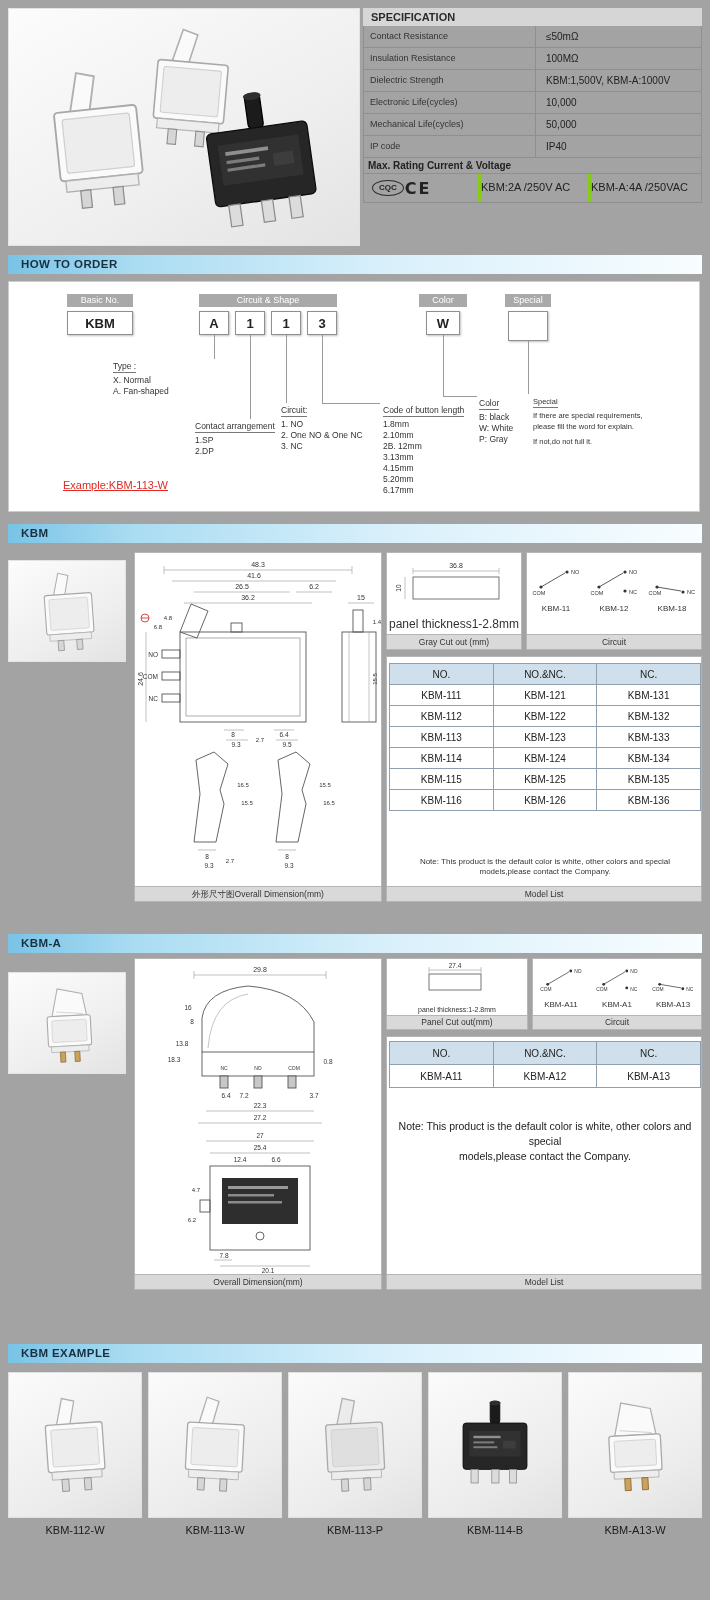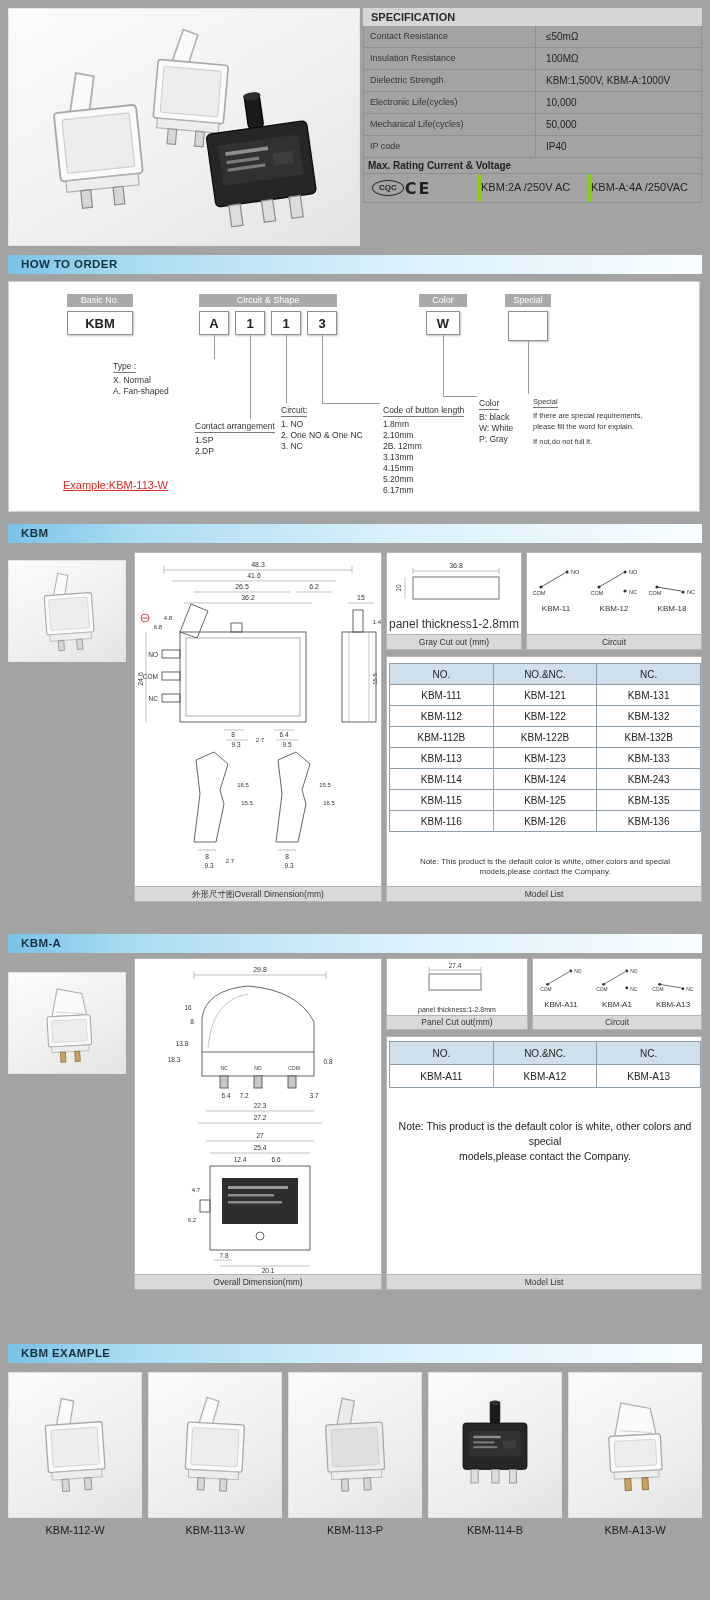--- a/index.html
+++ b/index.html
@@ -351,33 +351,28 @@
             <td>KBM-111</td>
             <td>KBM-121</td>
             <td>KBM-131</td>
           </tr>
       <tr>
             <td>KBM-112</td>
             <td>KBM-122</td>
             <td>KBM-132</td>
           </tr>
       <tr>
-            <td>KBM-112B</td>
-            <td>KBM-122B</td>
-            <td>KBM-132B</td>
-          </tr>
-      <tr>
             <td>KBM-113</td>
             <td>KBM-123</td>
             <td>KBM-133</td>
           </tr>
       <tr>
             <td>KBM-114</td>
             <td>KBM-124</td>
-            <td>KBM-243</td>
+            <td>KBM-134</td>
           </tr>
       <tr>
             <td>KBM-115</td>
             <td>KBM-125</td>
             <td>KBM-135</td>
           </tr>
       <tr>
             <td>KBM-116</td>
             <td>KBM-126</td>
             <td>KBM-136</td>

